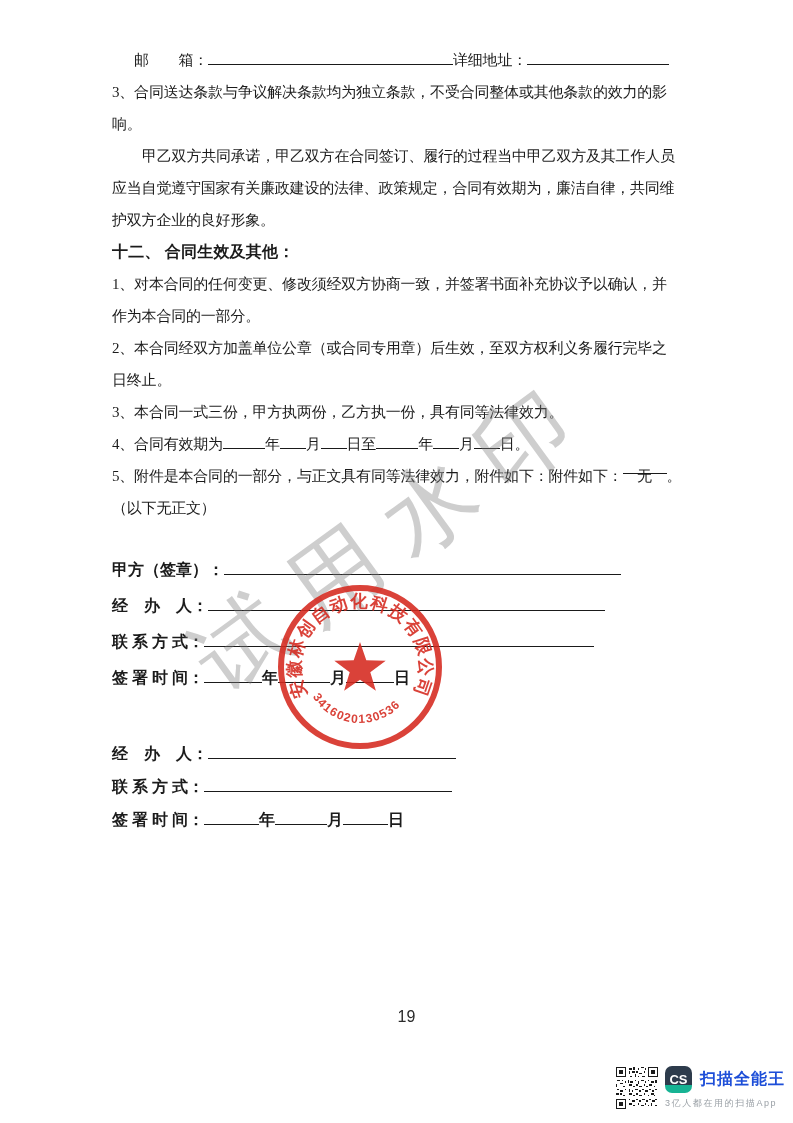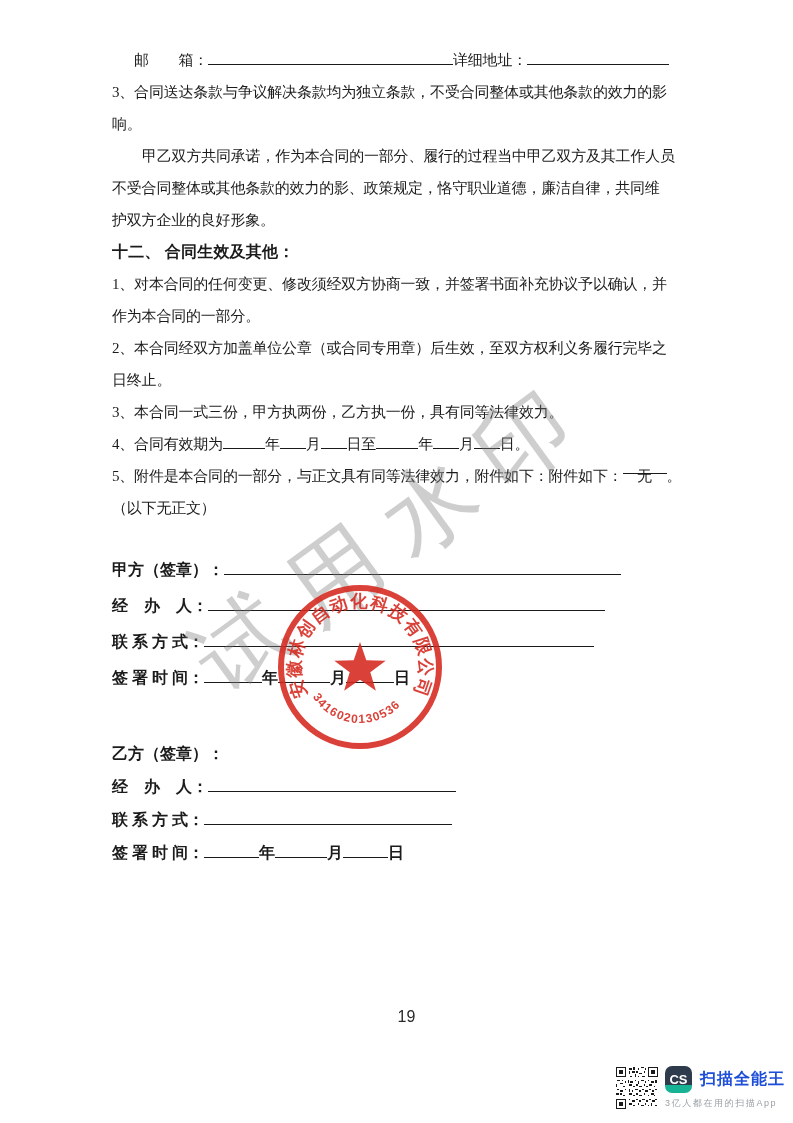--- a/index.html
+++ b/index.html
@@ -63,22 +63,22 @@
 
   <div class="content">
 
     <div class="line contact">
       <span>邮　　箱：</span><span class="bl w245"></span><span>详细地址：</span><span class="bl w142"></span>
     </div>
 
     <div class="line">3、合同送达条款与争议解决条款均为独立条款，不受合同整体或其他条款的效力的影</div>
     <div class="line">响。</div>
 
-    <div class="line indent">甲乙双方共同承诺，作为本合同的一部分、履行的过程当中甲乙双方及其工作人员</div>
-    <div class="line">不受合同整体或其他条款的效力的影、政策规定，恪守职业道德，廉洁自律，共同维</div>
+    <div class="line indent">甲乙双方共同承诺，甲乙双方在合同签订、履行的过程当中甲乙双方及其工作人员</div>
+    <div class="line">应当自觉遵守国家有关廉政建设的法律、政策规定，合同有效期为，廉洁自律，共同维</div>
     <div class="line">护双方企业的良好形象。</div>
 
     <div class="line heading">十二、 合同生效及其他：</div>
     <div class="line">1、对本合同的任何变更、修改须经双方协商一致，并签署书面补充协议予以确认，并</div>
     <div class="line">作为本合同的一部分。</div>
     <div class="line">2、本合同经双方加盖单位公章（或合同专用章）后生效，至双方权利义务履行完毕之</div>
     <div class="line">日终止。</div>
     <div class="line">3、本合同一式三份，甲方执两份，乙方执一份，具有同等法律效力。</div>
 
     <div class="line">
@@ -100,23 +100,20 @@
       </div>
       <div class="line">
         <span>联 系 方 式：</span><span class="bl w390"></span>
       </div>
       <div class="line">
         <span>签 署 时 间：</span><span class="bl w58"></span><span>年</span><span class="bl w52"></span><span>月</span><span class="bl w48"></span><span>日</span>
       </div>
     </div>
 
     <div class="sig-b">
-      <div class="line">
-        <span>乙方（签章）：</span>
-      </div>
       <div class="line">
         <span>经　办　人：</span><span class="bl w248"></span>
       </div>
       <div class="line">
         <span>联 系 方 式：</span><span class="bl w248"></span>
       </div>
       <div class="line">
         <span>签 署 时 间：</span><span class="bl w55"></span><span>年</span><span class="bl w52"></span><span>月</span><span class="bl w45"></span><span>日</span>
       </div>
     </div>

